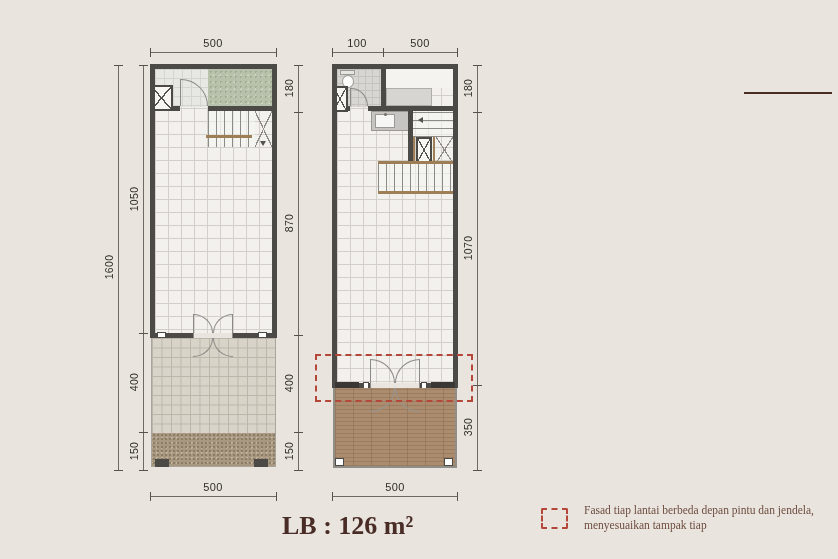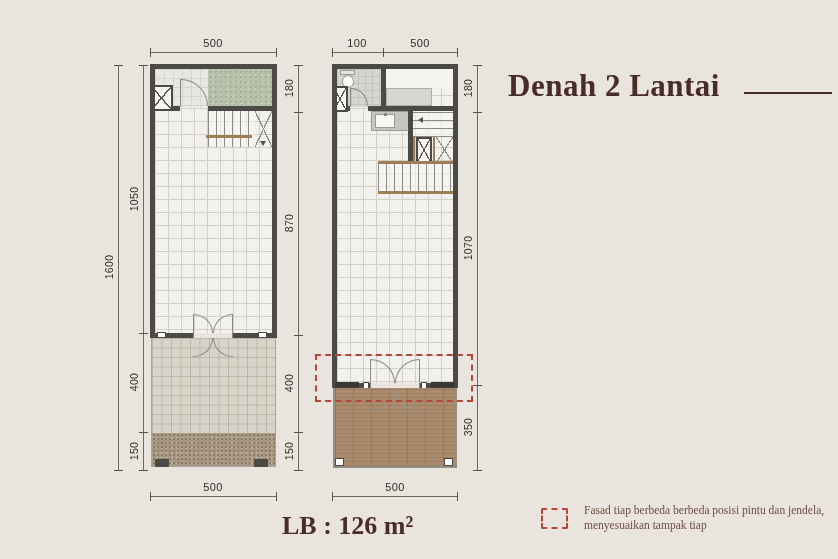--- a/index.html
+++ b/index.html
@@ -61,21 +61,20 @@
   .tri-down{position:absolute;width:0;height:0;border-left:3px solid transparent;
             border-right:3px solid transparent;border-top:5px solid #55534f;}
   .tri-left{position:absolute;width:0;height:0;border-top:3px solid transparent;
             border-bottom:3px solid transparent;border-right:5px solid #55534f;}
 </style>
 </head>
 <body>
 
 <div class="canvas">
 
-  <div class="title" style="left:508px;top:68px;">Denah 2 Lantai</div>
   <div class="title-rule" style="left:744px;top:92px;width:88px;height:2px;"></div>
 
   <div class="abs" style="left:150px;top:64px;width:127px;height:406px;">
 
     <div class="abs tiles13" style="left:5px;top:5px;width:117px;height:264px;"></div>
 
     <div class="abs tiles9" style="left:5px;top:5px;width:53px;height:38px;"></div>
     <div class="abs grass" style="left:58px;top:5px;width:64px;height:38px;"></div>
 
     <div class="abs treads-v" style="left:58px;top:47px;width:47px;height:36px;"></div>
@@ -241,18 +240,18 @@
   </div>
 
   <div class="area-label" style="left:282px;top:511px;">
     <span class="pfx">LB :</span>
     <span class="val">126 m²</span>
   </div>
 
   <div>
     <div class="legend-box" style="left:541px;top:508px;width:27px;height:21px;"></div>
     <div class="legend-text" style="left:584px;top:503px;width:250px;">
-      <span>Fasad tiap berbeda berbeda posisi pintu dan jendela,</span><br>
+      <span>Fasad tiap lantai berbeda depan pintu dan jendela,</span><br>
       <span>menyesuaikan tampak tiap</span>
     </div>
   </div>
 
 </div>
 
 </body></html>

